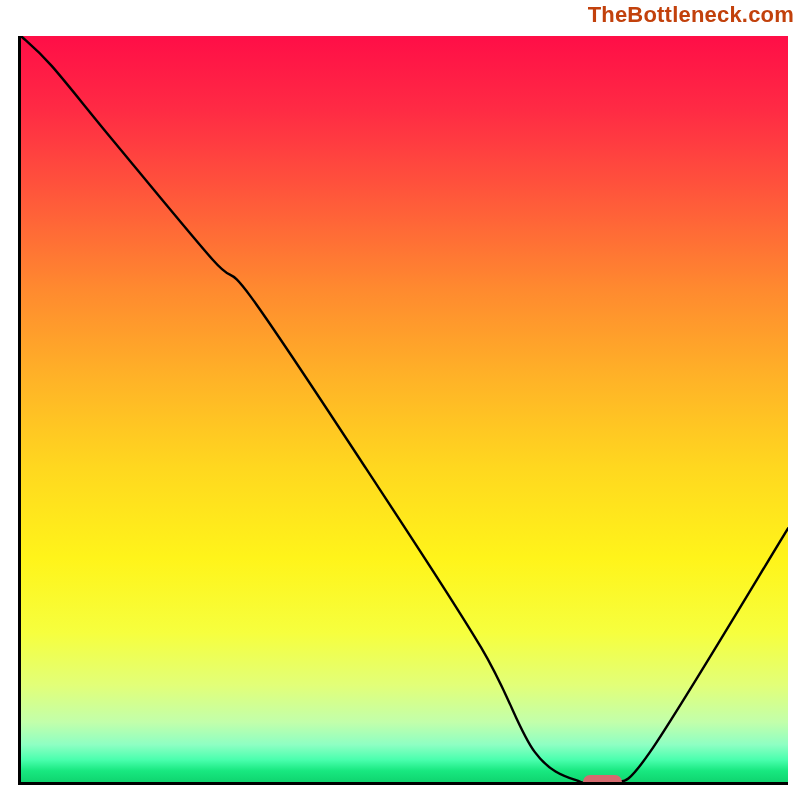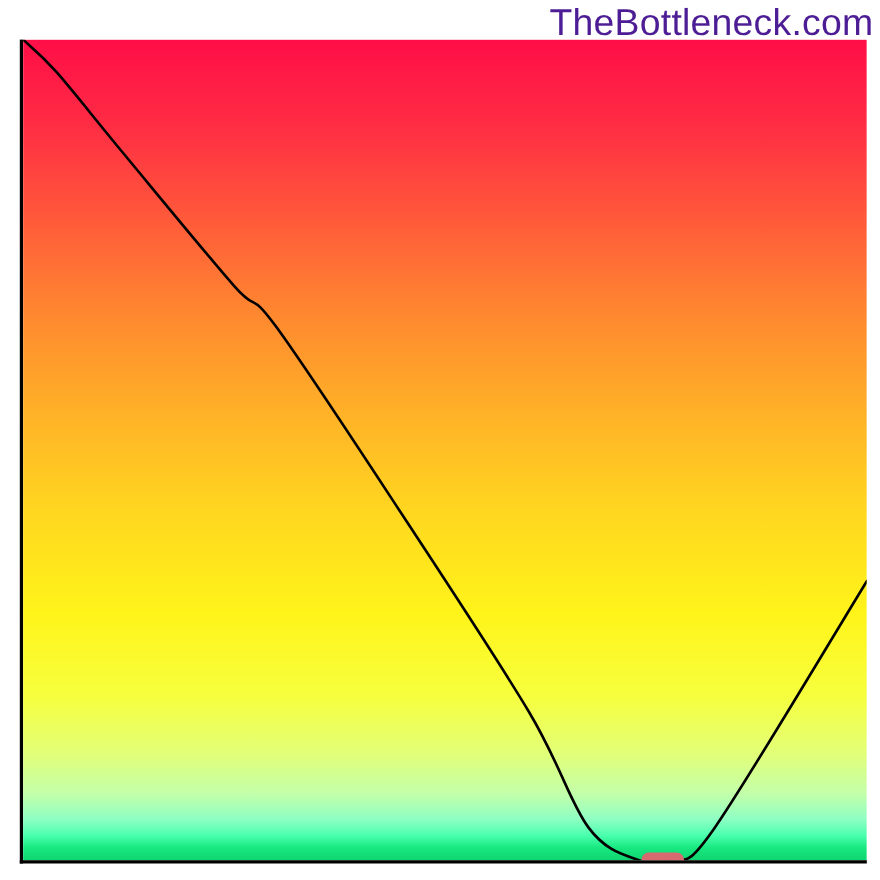--- a/index.html
+++ b/index.html
@@ -13,23 +13,23 @@
   .frame {
     position: relative;
     width: 800px;
     height: 800px;
     box-sizing: border-box;
   }
   .watermark {
     position: absolute;
     top: 2px;
     right: 6px;
-    font-size: 34px;
-    font-weight: 400;
-    color: #4c1d95;
+    font-size: 22px;
+    font-weight: 700;
+    color: #c2410c;
     letter-spacing: 0.2px;
   }
   .plot-area {
     position: absolute;
     left: 18px;
     top: 36px;
     width: 770px;
     height: 749px;
     box-sizing: border-box;
     border-left: 3px solid #000;

